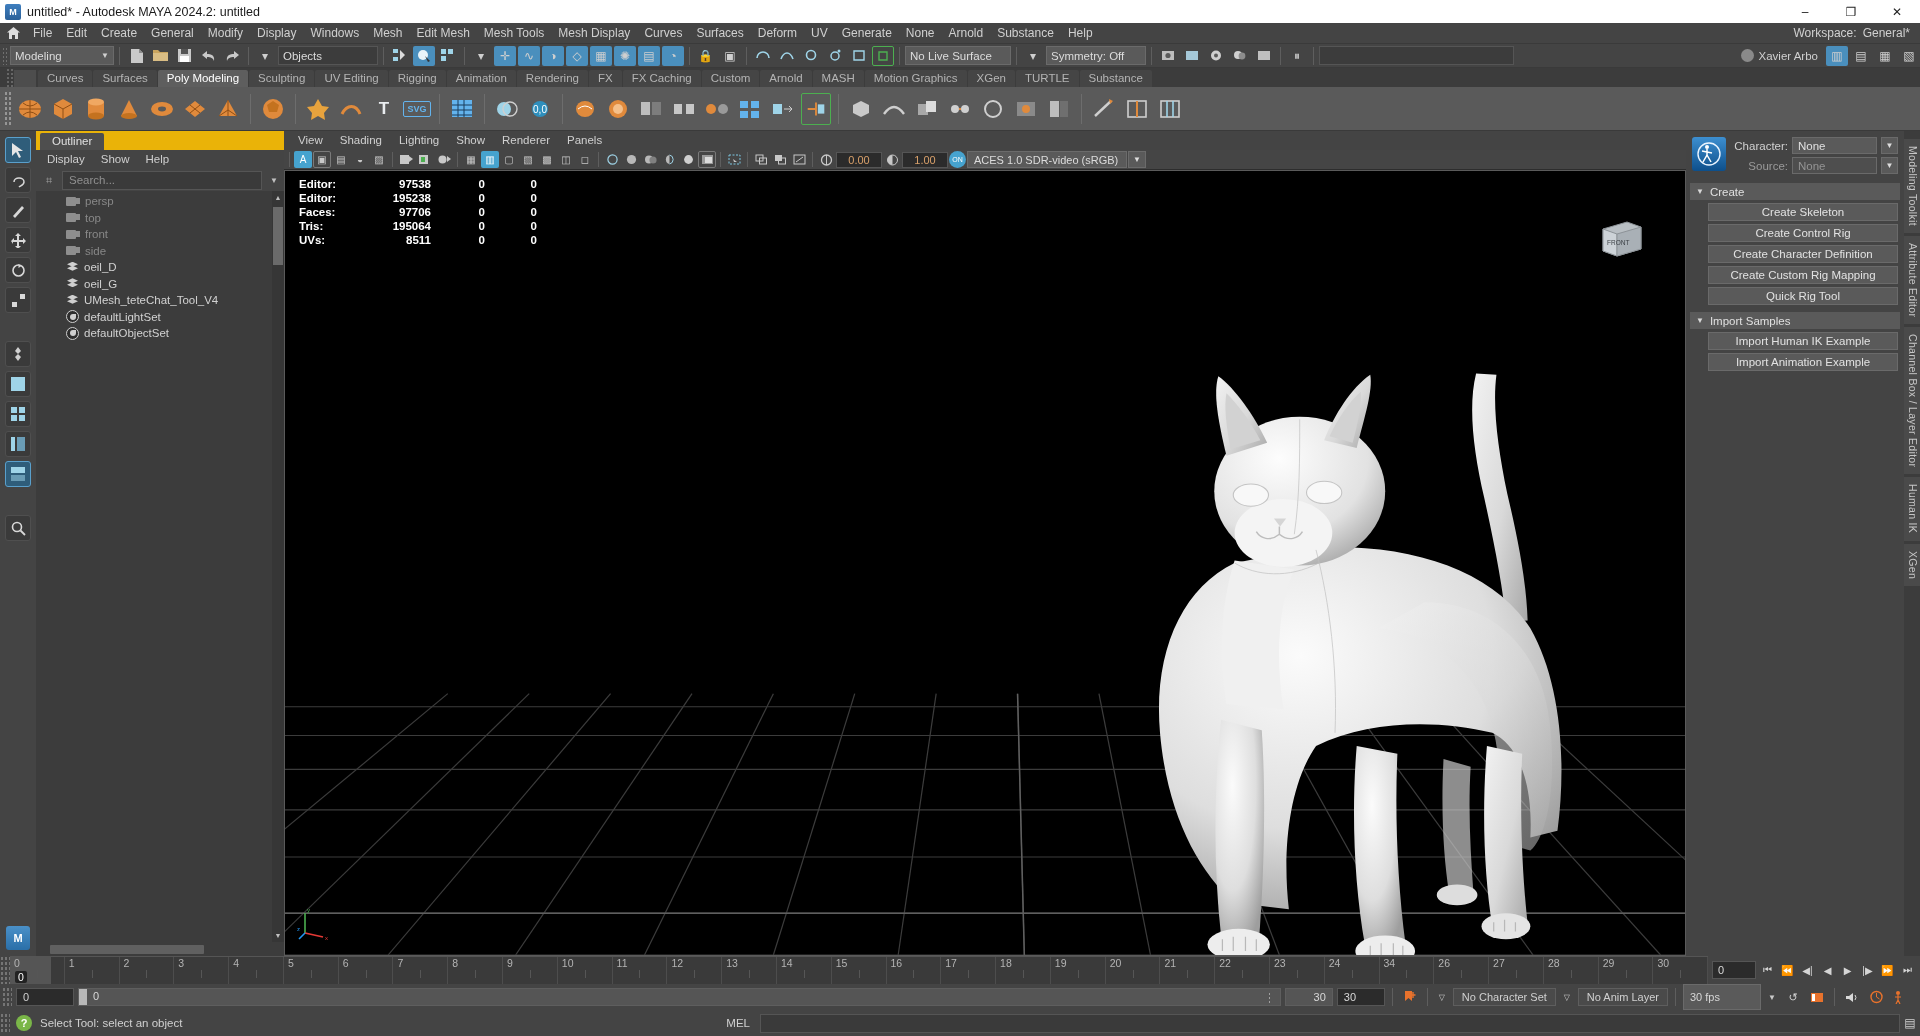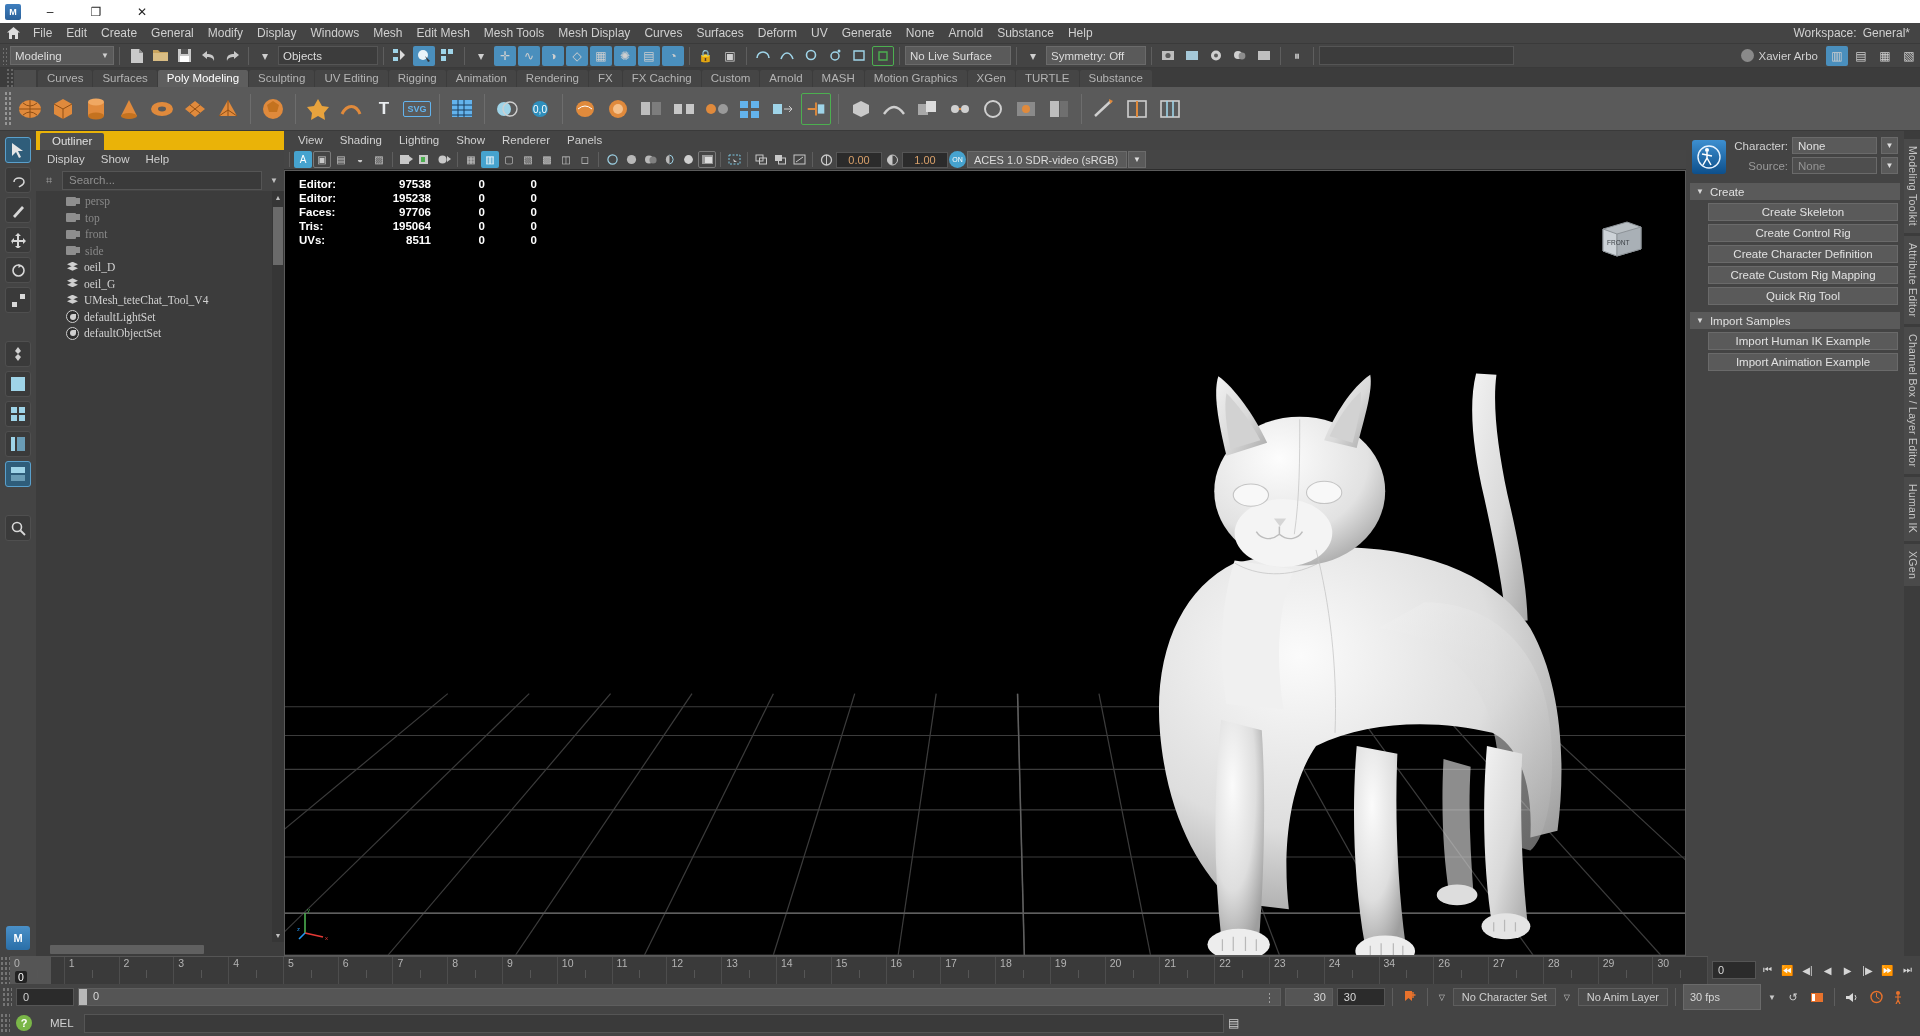--- a/index.html
+++ b/index.html
@@ -138,21 +138,21 @@
   }
   .outliner-menu { height: 19px; display: flex; align-items: center; background: #444; gap: 2px; padding-left:4px;}
   .outliner-menu .omi { font-size: 11.5px; color: #cfcfcf; padding: 0 7px; line-height:19px;}
   .outliner-search { height: 22px; display: flex; align-items: center; background: #444; padding: 1px 2px 1px 4px; gap:4px;}
   .osearch-icon { width:18px;height:18px;display:flex;align-items:center;justify-content:center;color:#a0a0a0;font-size:11px;}
   .osearch-box {
     flex: 1; height: 19px; background: #3a3a3a; border: 1px solid #555; color: #909090;
     display: flex; align-items: center; padding-left: 6px; font-size: 11.5px;
   }
   .osearch-caret { width: 16px; display:flex; align-items:center; justify-content:center; color:#c0c0c0; font-size:8px; }
-  .outliner-list { flex: 1; background: #3c3c3c; overflow: hidden; padding-top: 2px; position:relative;font-family:Liberation Serif, serif;}
+  .outliner-list { flex: 1; background: #3c3c3c; overflow: hidden; padding-top: 2px; position:relative;}
   .ol-row { height: 16.5px; display: flex; align-items: center; padding-left: 30px; gap: 5px; font-size: 11.5px; }
   .ol-row .lbl { color: #d2d2d2; }
   .ol-row.dim .lbl { color: #888888; }
   .icon-cam { width: 14px; height: 9px; position: relative; flex: 0 0 14px; }
   .icon-cam:before { content:""; position:absolute; left:0; top:0; width:10px; height:9px; background:#b9b9b9; border-radius:1px;}
   .icon-cam:after { content:""; position:absolute; left:10px; top:1px; border-left:4px solid #b9b9b9;
     border-top:3.5px solid transparent; border-bottom:3.5px solid transparent;}
   .icon-cam.dim:before, .icon-cam.dim:after { background:#8e8e8e; border-left-color:#8e8e8e;}
   .icon-mesh { width:13px; height:11px; flex:0 0 13px; position:relative; }
   .icon-mesh span { position:absolute; width:11px; height:5px; background:#cfcfcf;
@@ -200,21 +200,21 @@
   .hud table { border-collapse: collapse; }
   .hud td { padding: 1px 0; font-size: 11.5px; color: #ffffff; font-weight: bold;}
   .hud td.k { width: 70px; }
   .hud td.v { width: 74px; text-align: right; padding-right: 12px;}
   .hud td.z { width: 52px; text-align: right; padding-right: 10px;}
   .axis-gizmo { position: absolute; left: 12px; bottom: 14px; width: 40px; height: 40px; }
   .viewcube { position: absolute; right: 42px; top: 48px; width: 46px; height: 40px; }
 
   
   .rightpanel { width: 218px; background: #444444; flex: 0 0 218px; display:flex; flex-direction:column;}
-  .hik-head { display: flex; align-items: center; padding: 6px 6px 2px 6px; gap: 6px;}
+  .hik-head { display: flex; align-items: flex-start; padding: 6px 6px 2px 6px; gap: 6px;}
   .hik-logo {
     width: 34px; height: 34px; border-radius: 3px; position: relative;
     background: linear-gradient(#3d8fd0,#0d4f8b); flex: 0 0 34px;
     display:flex; align-items:center; justify-content:center;
   }
   .hik-fields { flex: 1; }
   .hik-row { display: flex; align-items: center; gap: 4px; margin-bottom: 3px; }
   .hik-row .lab { font-size: 11.5px; color: #d0d0d0; width: 56px; text-align: right; }
   .hik-row .lab.dim { color: #9a9a9a; }
   .hik-row .val {
@@ -289,20 +289,21 @@
   .mel-input { flex: 0 0 1140px; height: 19px; background: #3a3a3a; border: 1px solid #555; }
   .mel-btn { width: 20px; height:20px; display:flex;align-items:center;justify-content:center;color:#d0d0d0;}
 </style>
 </head>
 <body>
 
 <div id="app">
 
   <div class="titlebar">
     <div class="tb-icon">M</div>
+    <div class="tb-title">untitled* - Autodesk MAYA 2024.2: untitled</div>
     <div class="winbtns">
       <div class="winbtn">–</div>
       <div class="winbtn">❐</div>
       <div class="winbtn close">✕</div>
     </div>
   </div>
 
   <div class="menubar">
     <div class="home-icon">
       <svg width="13" height="12" viewBox="0 0 13 12">
@@ -1399,18 +1400,19 @@
           <circle cx="5" cy="3" r="2" fill="#e8722c"></circle>
           <path d="M5 5v5l-2 4M5 10l2 4M2 7h6" stroke="#e8722c" fill="none" stroke-width="1.2"></path>
         </svg>
     </div>
     <div style="width:6px"></div>
   </div>
 
   <div class="cmdrow">
     <div class="cmd-grip"></div>
     <div class="help-icon">?</div>
+    <div class="statustext">Select Tool: select an object</div>
     <div class="mel-label">MEL</div>
     <div class="mel-input"></div>
     <div class="mel-btn">▤</div>
   </div>
 
 </div>
 
 </body></html>

